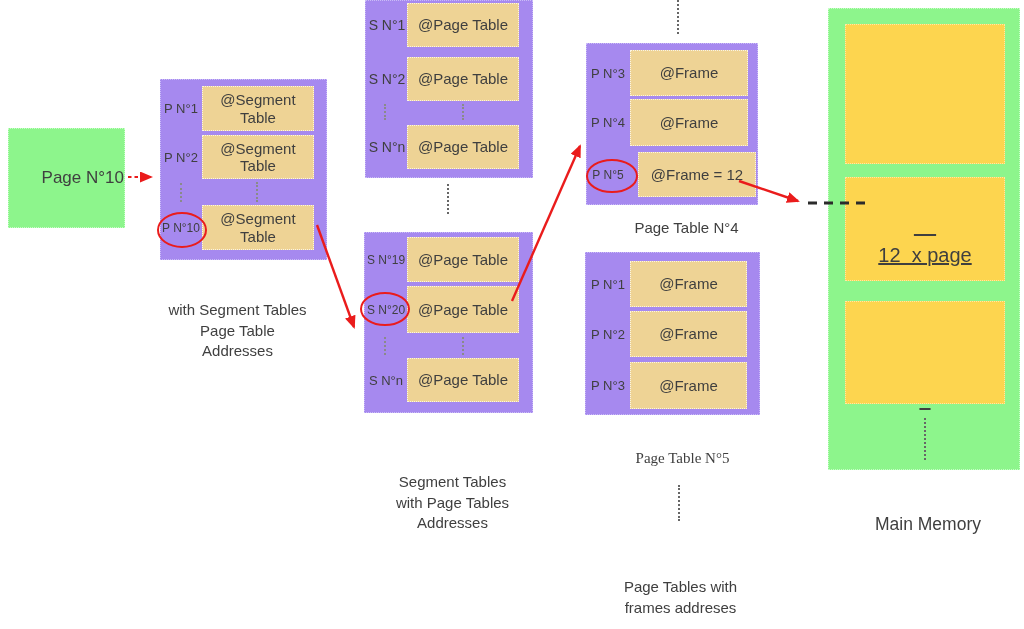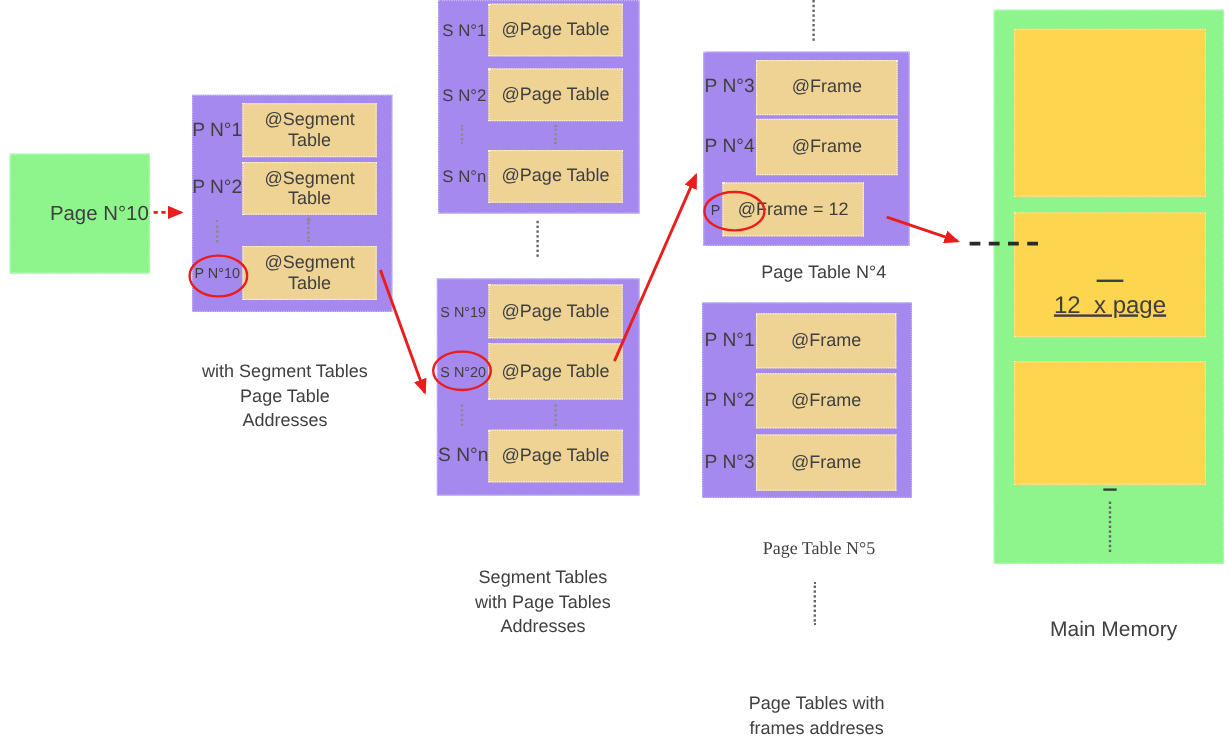--- a/index.html
+++ b/index.html
@@ -3,21 +3,21 @@
 <meta charset="utf-8">
 <style>
   html,body{margin:0;padding:0;background:#fff;}
   .canvas{position:relative;width:1024px;height:629px;background:#ffffff;overflow:hidden;
           font-family:"Liberation Sans",sans-serif;color:#3f3f3f;}
   .ptable{position:absolute;background:#a689ef;border:1px dotted #cabcf7;box-sizing:border-box;}
   .cell{position:absolute;background:#eed395;border:1px dotted rgba(255,255,255,.75);box-sizing:border-box;
         display:flex;align-items:center;justify-content:center;text-align:center;
         font-size:15px;line-height:1.15;}
   .rkey{position:absolute;display:flex;align-items:center;justify-content:center;
-        font-size:16px;white-space:nowrap;}
+        font-size:13px;white-space:nowrap;}
   .rkey.small{font-size:12px;}
   .skey{font-size:14px;}
   .dots-v{position:absolute;width:0;border-left:2px dotted #666;}
   .dots-v.light{border-left:2px dotted #8a8a8a;}
   .caption{position:absolute;text-align:center;font-size:15px;line-height:1.38;}
   .greenbox{position:absolute;background:#8df58c;border:1px dotted #c6ffc6;box-sizing:border-box;
             display:flex;align-items:center;justify-content:center;font-size:17px;}
   .yframe{position:absolute;background:#fdd54f;border:1px dotted #ffe9a6;box-sizing:border-box;}
   .mm-formula{position:absolute;text-align:center;font-size:20px;line-height:1.45;white-space:pre;}
   svg.overlay{position:absolute;left:0;top:0;pointer-events:none;}
@@ -74,21 +74,21 @@
   </div>
 
   <div class="dots-v" style="left:677px;top:0px;height:34px;"></div>
 
   <div class="ptable" style="left:586px;top:43px;width:172px;height:162px;"></div>
   <div class="rkey" style="left:588px;top:50px;width:40px;height:46px;">P N°3</div>
   <div class="cell" style="left:630px;top:50px;width:118px;height:46px;">@Frame</div>
   <div class="rkey" style="left:588px;top:99px;width:40px;height:47px;">P N°4</div>
   <div class="cell" style="left:630px;top:99px;width:118px;height:47px;">@Frame</div>
   <div class="rkey small" style="left:588px;top:152px;width:40px;height:45px;">P N°5</div>
-  <div class="cell" style="left:602px;top:152px;width:118px;height:45px;">@Frame = 12</div>
+  <div class="cell" style="left:638px;top:152px;width:118px;height:45px;">@Frame = 12</div>
   <div class="caption" style="left:604px;top:218px;width:165px;">Page Table N°4</div>
 
   <div class="ptable" style="left:585px;top:252px;width:175px;height:163px;"></div>
   <div class="rkey" style="left:588px;top:261px;width:40px;height:46px;">P N°1</div>
   <div class="cell" style="left:630px;top:261px;width:117px;height:46px;">@Frame</div>
   <div class="rkey" style="left:588px;top:311px;width:40px;height:46px;">P N°2</div>
   <div class="cell" style="left:630px;top:311px;width:117px;height:46px;">@Frame</div>
   <div class="rkey" style="left:588px;top:362px;width:40px;height:47px;">P N°3</div>
   <div class="cell" style="left:630px;top:362px;width:117px;height:47px;">@Frame</div>
   <div class="caption" style="left:600px;top:448px;width:165px;font-family:Liberation Serif, serif;">Page Table N°5</div>

